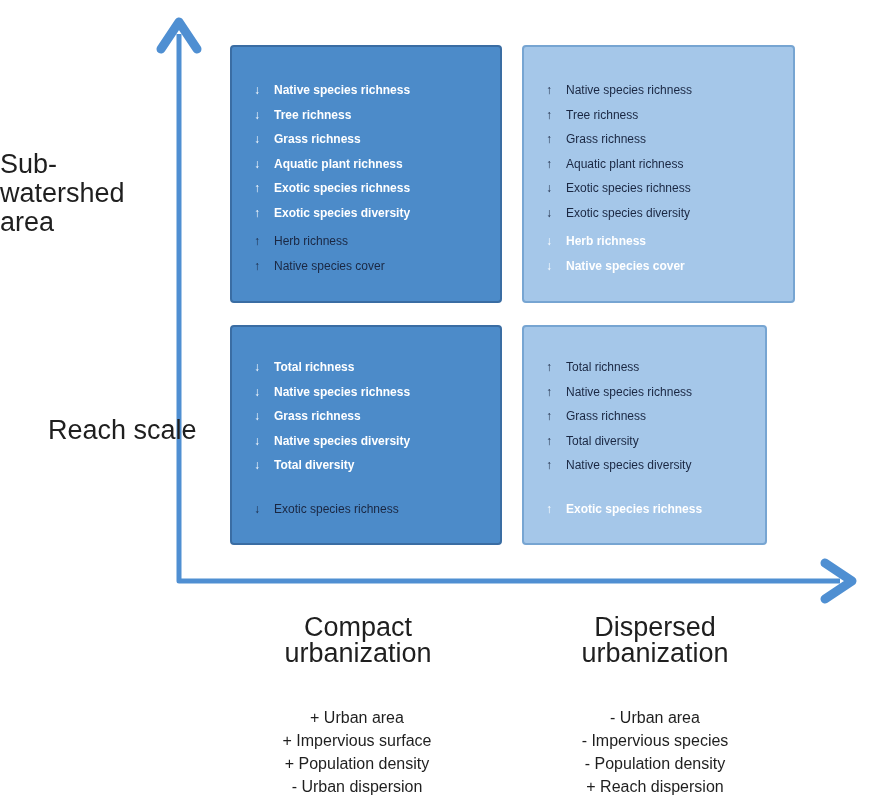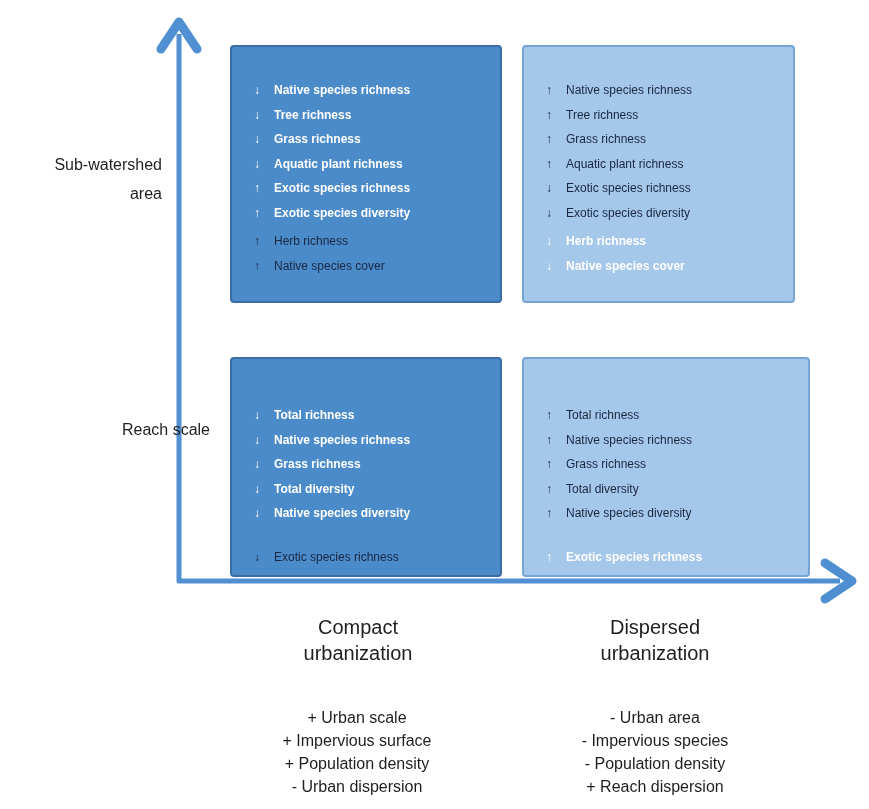--- a/index.html
+++ b/index.html
@@ -15,36 +15,36 @@
   .axes{position:absolute; left:0; top:0; pointer-events:none;}
   .axis-line{fill:none; stroke:var(--axis); stroke-width:5; stroke-linejoin:round;}
   .axis-head{fill:none; stroke:var(--axis); stroke-width:9; stroke-linecap:round; stroke-linejoin:round;}
 
   .quad{
     position:absolute; box-sizing:border-box; border-radius:4px;
     padding:31px 16px 0 22px; font-size:12px; line-height:24.5px;
   }
   .quad.dark{background:var(--dark_box); border:2px solid var(--dark_box_border);}
   .quad.light{background:var(--light_box); border:2px solid var(--light_box_border);}
-  .quad.row-bottom{padding-top:44px;margin-top:32px;}
+  .quad.row-bottom{padding-top:28px;}
   .quad.row-top .group + .group{margin-top:4px;}
   .quad.row-bottom .group + .group{margin-top:19px;}
   .item{white-space:nowrap;}
   .item.white{color:var(--text_light); font-weight:700;}
   .item.ink{color:var(--text_dark); font-weight:400;}
   .item .arrow{display:inline-block; width:16px; margin-right:4px; font-weight:400;}
   .item.white .arrow{font-weight:700;}
 
   .side-label{
-    position:absolute; color:var(--label_text); text-align:right;
-    font-size:16px; line-height:29px;
+    position:absolute; color:var(--label_text); text-align:left;
+    font-size:27px; line-height:29px;
   }
   .x-label{
     position:absolute; color:var(--label_text); text-align:center;
-    font-size:20px; line-height:26px;
+    font-size:27px; line-height:26px;
   }
   .footnote{
     position:absolute; color:var(--label_text); text-align:center;
     font-size:16px; line-height:23px;
   }
 </style>
 </head>
 <body>
 
 <div id="stage">
@@ -92,29 +92,29 @@
         <div class="item white"><span class="arrow">↓</span><span>Herb richness</span></div>
         <div class="item white"><span class="arrow">↓</span><span>Native species cover</span></div>
       </div>
     </div>
 
   <div class="quad dark row-bottom" style="left:230px; top:325px; width:272px; height:220px;">
       <div class="group">
         <div class="item white"><span class="arrow">↓</span><span>Total richness</span></div>
         <div class="item white"><span class="arrow">↓</span><span>Native species richness</span></div>
         <div class="item white"><span class="arrow">↓</span><span>Grass richness</span></div>
+        <div class="item white"><span class="arrow">↓</span><span>Native species diversity</span></div>
         <div class="item white"><span class="arrow">↓</span><span>Total diversity</span></div>
-        <div class="item white"><span class="arrow">↓</span><span>Native species diversity</span></div>
       </div>
       <div class="group">
         <div class="item ink"><span class="arrow">↓</span><span>Exotic species richness</span></div>
       </div>
     </div>
 
-  <div class="quad light row-bottom" style="left:522px; top:325px; width:288px; height:220px;">
+  <div class="quad light row-bottom" style="left:522px; top:325px; width:245px; height:220px;">
       <div class="group">
         <div class="item ink"><span class="arrow">↑</span><span>Total richness</span></div>
         <div class="item ink"><span class="arrow">↑</span><span>Native species richness</span></div>
         <div class="item ink"><span class="arrow">↑</span><span>Grass richness</span></div>
         <div class="item ink"><span class="arrow">↑</span><span>Total diversity</span></div>
         <div class="item ink"><span class="arrow">↑</span><span>Native species diversity</span></div>
       </div>
       <div class="group">
         <div class="item white"><span class="arrow">↑</span><span>Exotic species richness</span></div>
       </div>
@@ -124,21 +124,21 @@
       <div>Compact</div>
       <div>urbanization</div>
     </div>
 
   <div class="x-label" style="left:545px; top:614px; width:220px;">
       <div>Dispersed</div>
       <div>urbanization</div>
     </div>
 
   <div class="footnote" style="left:247px; top:706px; width:220px;">
-      <div>+ Urban scale</div>
+      <div>+ Urban area</div>
       <div>+ Impervious surface</div>
       <div>+ Population density</div>
       <div>- Urban dispersion</div>
     </div>
 
   <div class="footnote" style="left:545px; top:706px; width:220px;">
       <div>- Urban area</div>
       <div>- Impervious species</div>
       <div>- Population density</div>
       <div>+ Reach dispersion</div>

